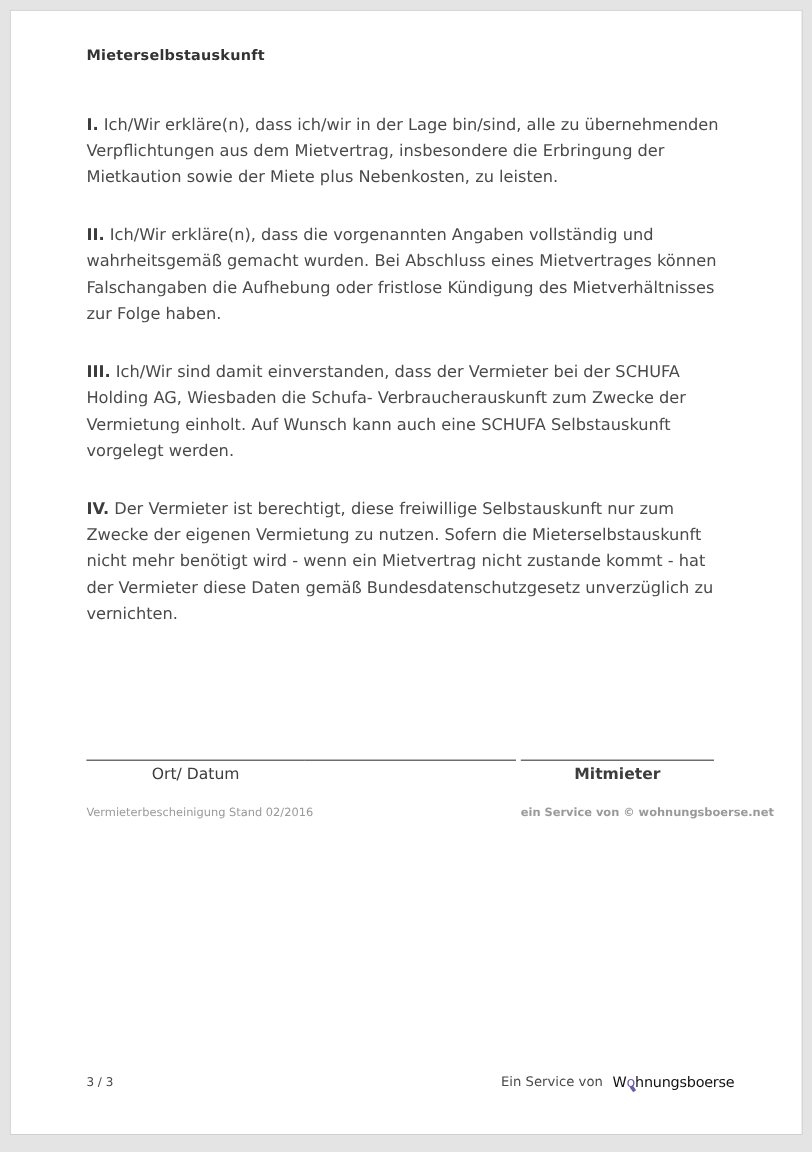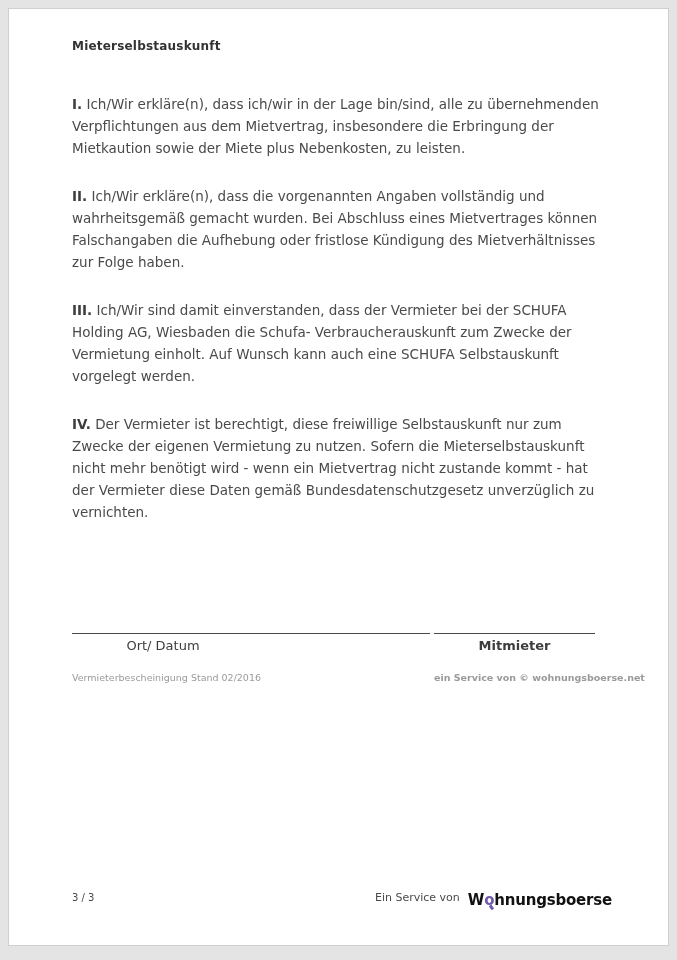--- a/index.html
+++ b/index.html
@@ -79,22 +79,22 @@
   .footer-right {
     display: flex;
     align-items: flex-start;
     gap: 8px;
   }
   .service-text {
     font-size: 11px;
     color: #4a4a4a;
   }
   .logo {
-    font-size: 15px;
-    font-weight: bold;
+    font-size: 12px;
+    font-weight: normal;
     color: #111111;
     letter-spacing: -0.2px;
   }
   .logo .logo-accent {
     position: relative;
     display: inline-block;
   }
   .logo .logo-accent::after {
     content: "";
     position: absolute;

